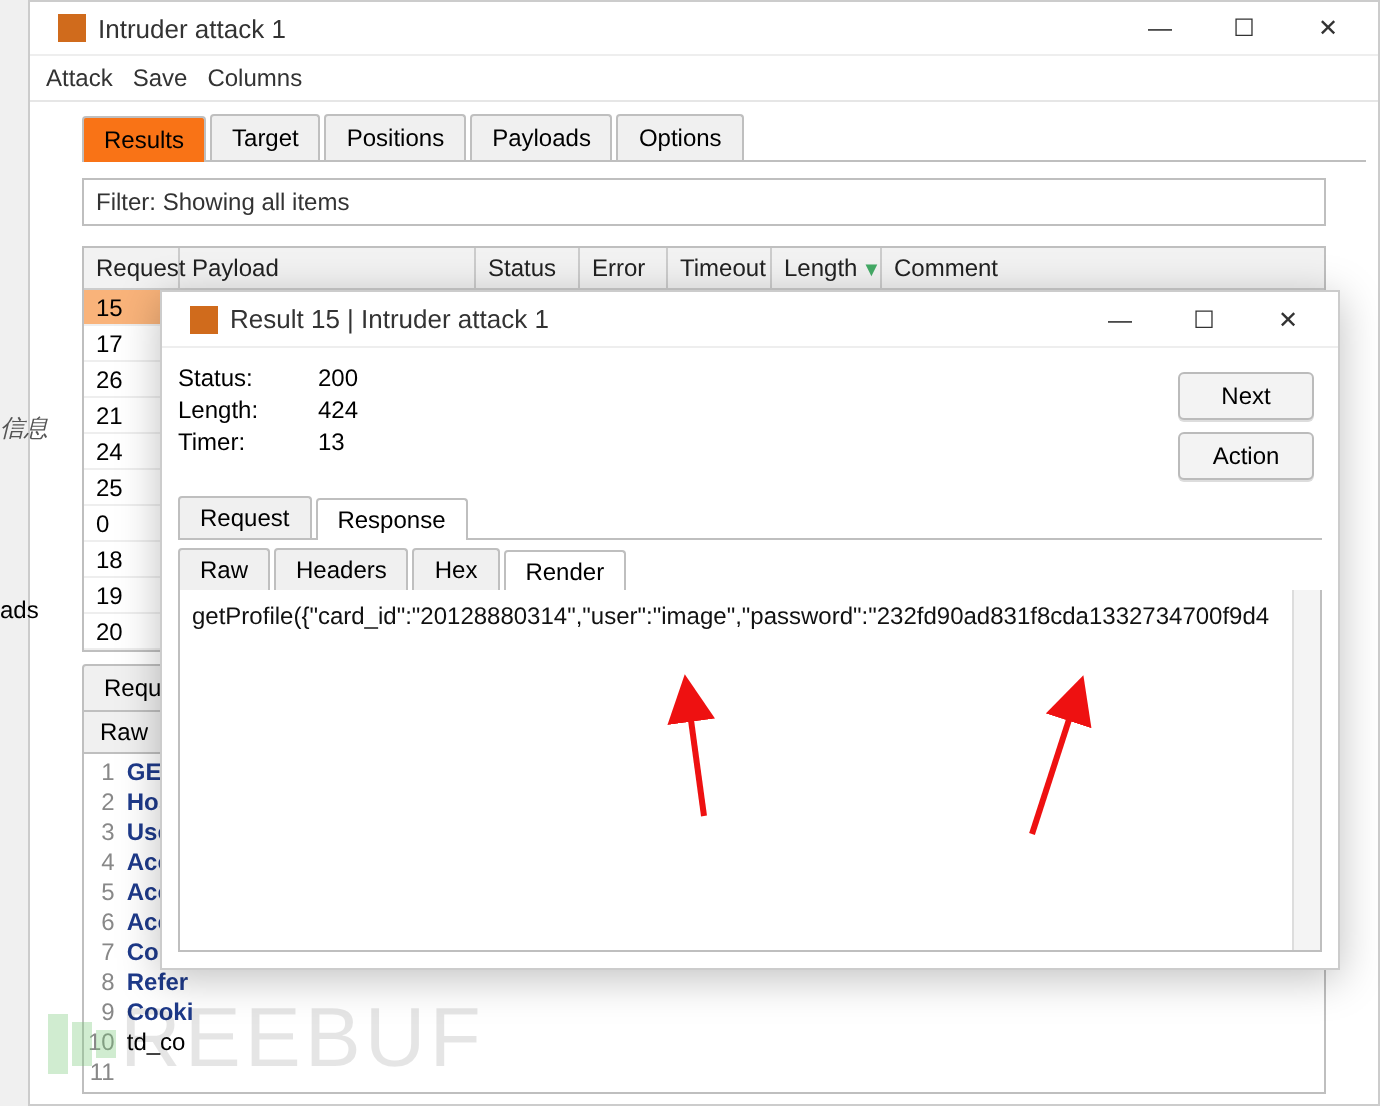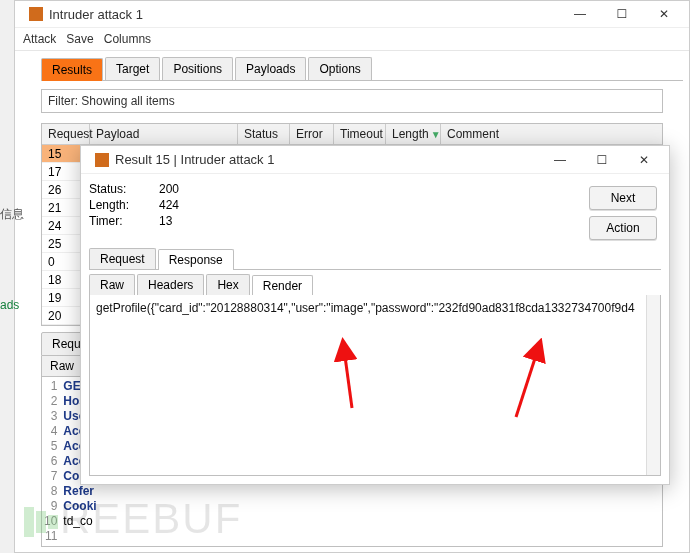--- a/index.html
+++ b/index.html
@@ -49,22 +49,22 @@
   .dright { display:flex; flex-direction:column; gap:6px; padding:4px 4px 0 0;}
   .btn { border:1px solid #bbb; background:#f3f3f3; padding:4px 10px; border-radius:3px; font-size:12px; width:68px; text-align:center; box-shadow:0 1px 0 #ddd;}
   .kv { display:flex; font-size:12px; margin-bottom:2px;}
   .kv .k { width:70px;}
   .dtabs { display:flex; font-size:12px; margin-top:8px; border-bottom:1px solid #bfbfbf;}
   .dtab { padding:3px 10px; border:1px solid #bfbfbf; border-bottom:none; background:#f0f0f0; margin-right:2px; border-radius:2px 2px 0 0;}
   .dtab.active { background:#fff; position:relative; top:1px;}
   .render { flex:1; border:1px solid #bfbfbf; border-top:none; background:#fff; padding:6px; font-size:12px; color:#111; overflow:hidden; position:relative;}
   .render .scroll { position:absolute; right:0; top:0; bottom:0; width:14px; background:#f4f4f4; border-left:1px solid #ddd;}
   
-  .sidecut { position:absolute; left:0; top:206px; font-size:12px; color:#555; writing-mode:horizontal-tb;}
-  .sidecut2 { position:absolute; left:0; top:298px; font-size:12px; color:#15803d;}
+  .sidecut { position:absolute; left:0; top:206px; font-size:12px; color:#555; writing-mode:horizontal-tb;font-style:italic;}
+  .sidecut2 { position:absolute; left:0; top:298px; font-size:12px; color:#000000;}
   
   .arrow { position:absolute; z-index:20; pointer-events:none;}
   .arrow svg { overflow:visible;}
   
   .watermark { position:absolute; left:24px; bottom:10px; font-size:42px; font-weight:400; letter-spacing:2px; color:rgba(0,0,0,.10); font-family:Arial,sans-serif;margin-top:32px;}
   .watermark .bar { display:inline-block; width:10px; height:30px; background:rgba(120,200,120,.35); margin-right:2px; vertical-align:middle;}
   .watermark .bar.b2 { height:22px;}
   .watermark .bar.b3 { height:14px;}
 </style>
 </head>

